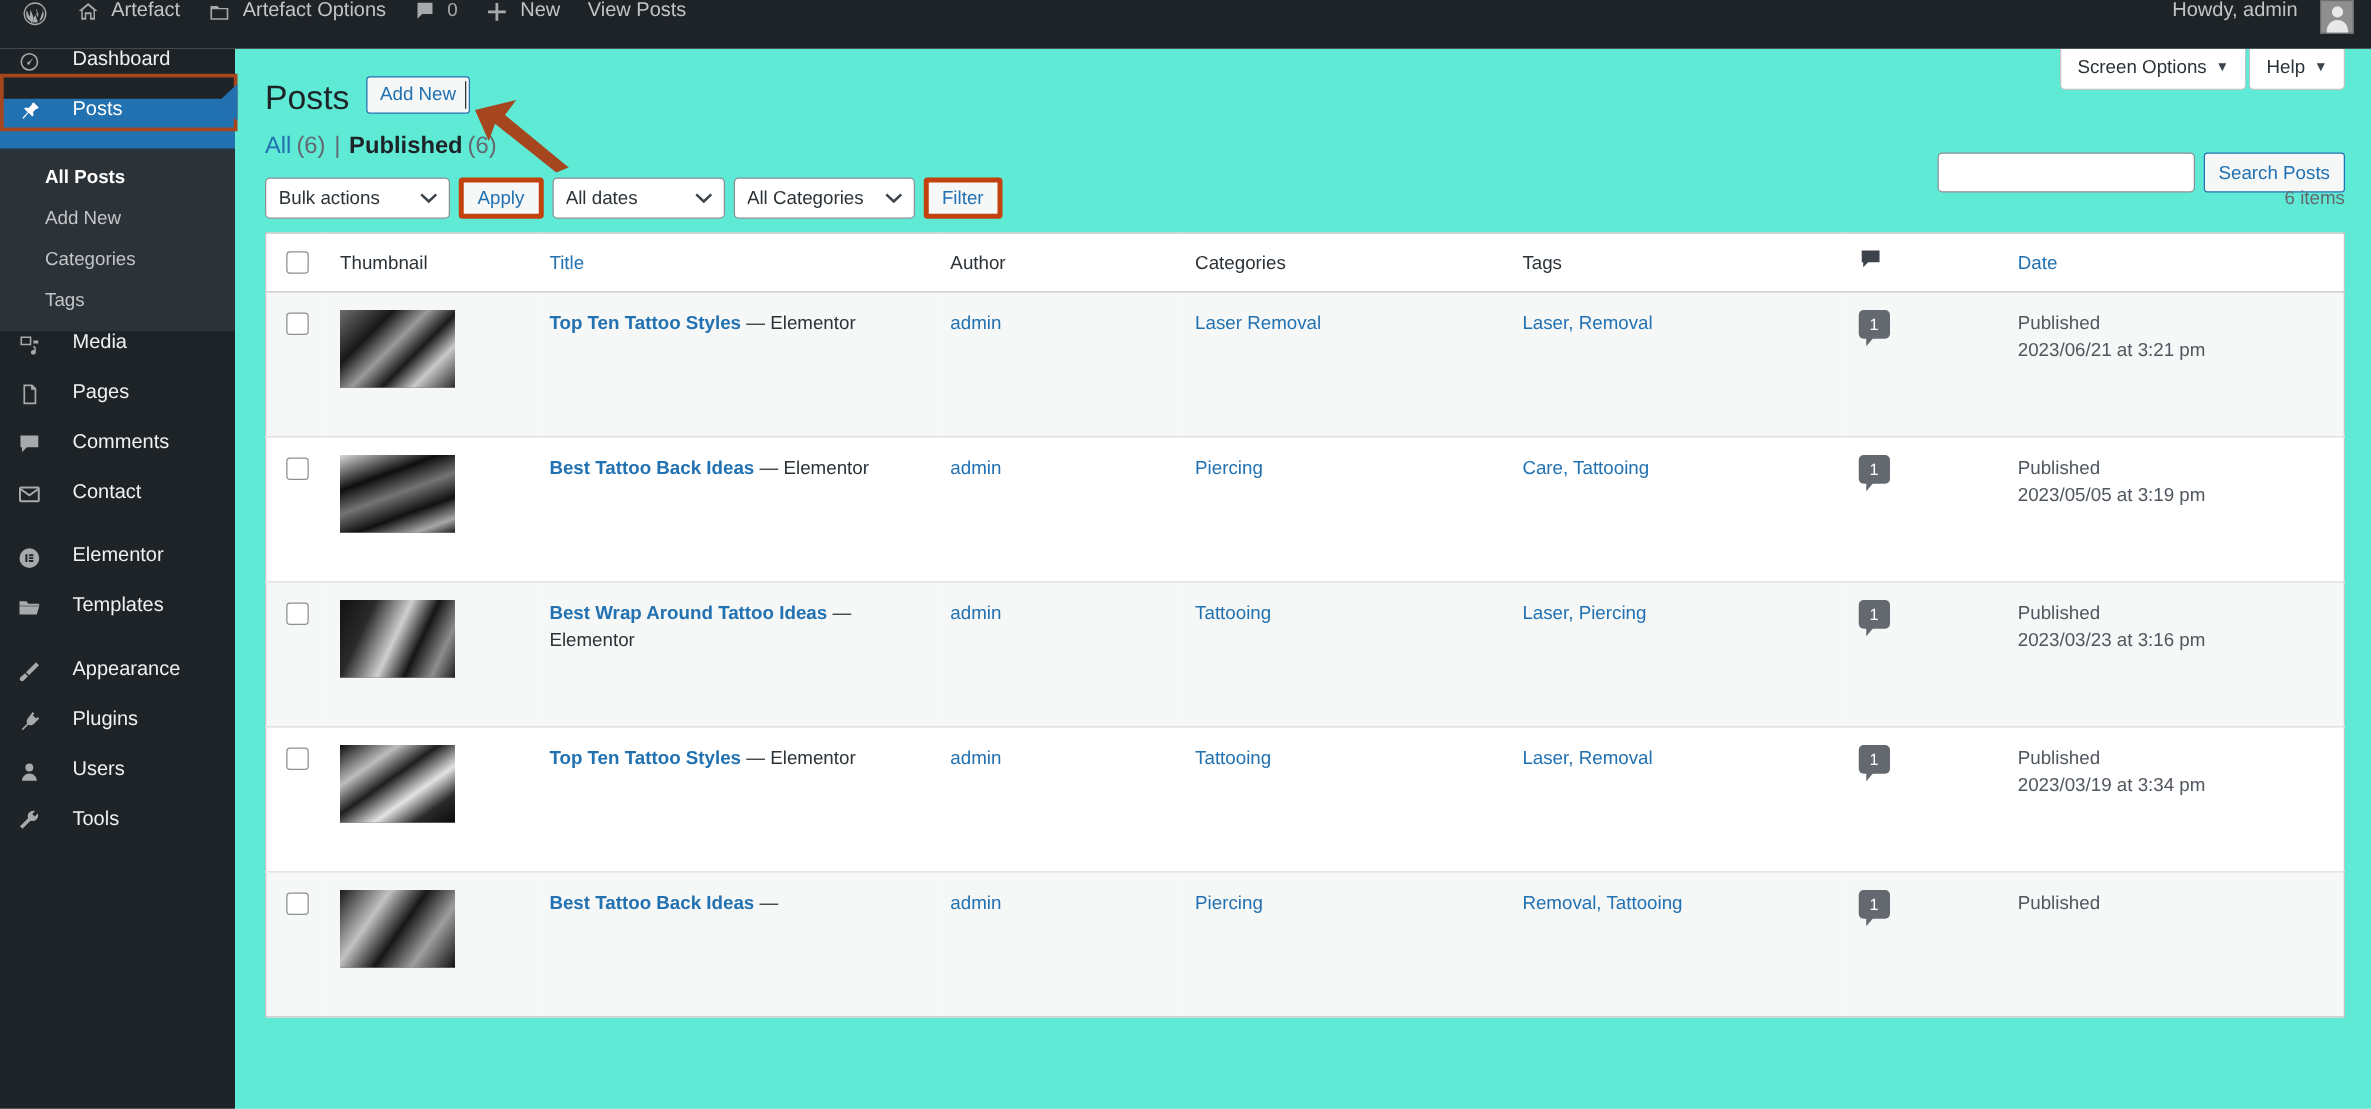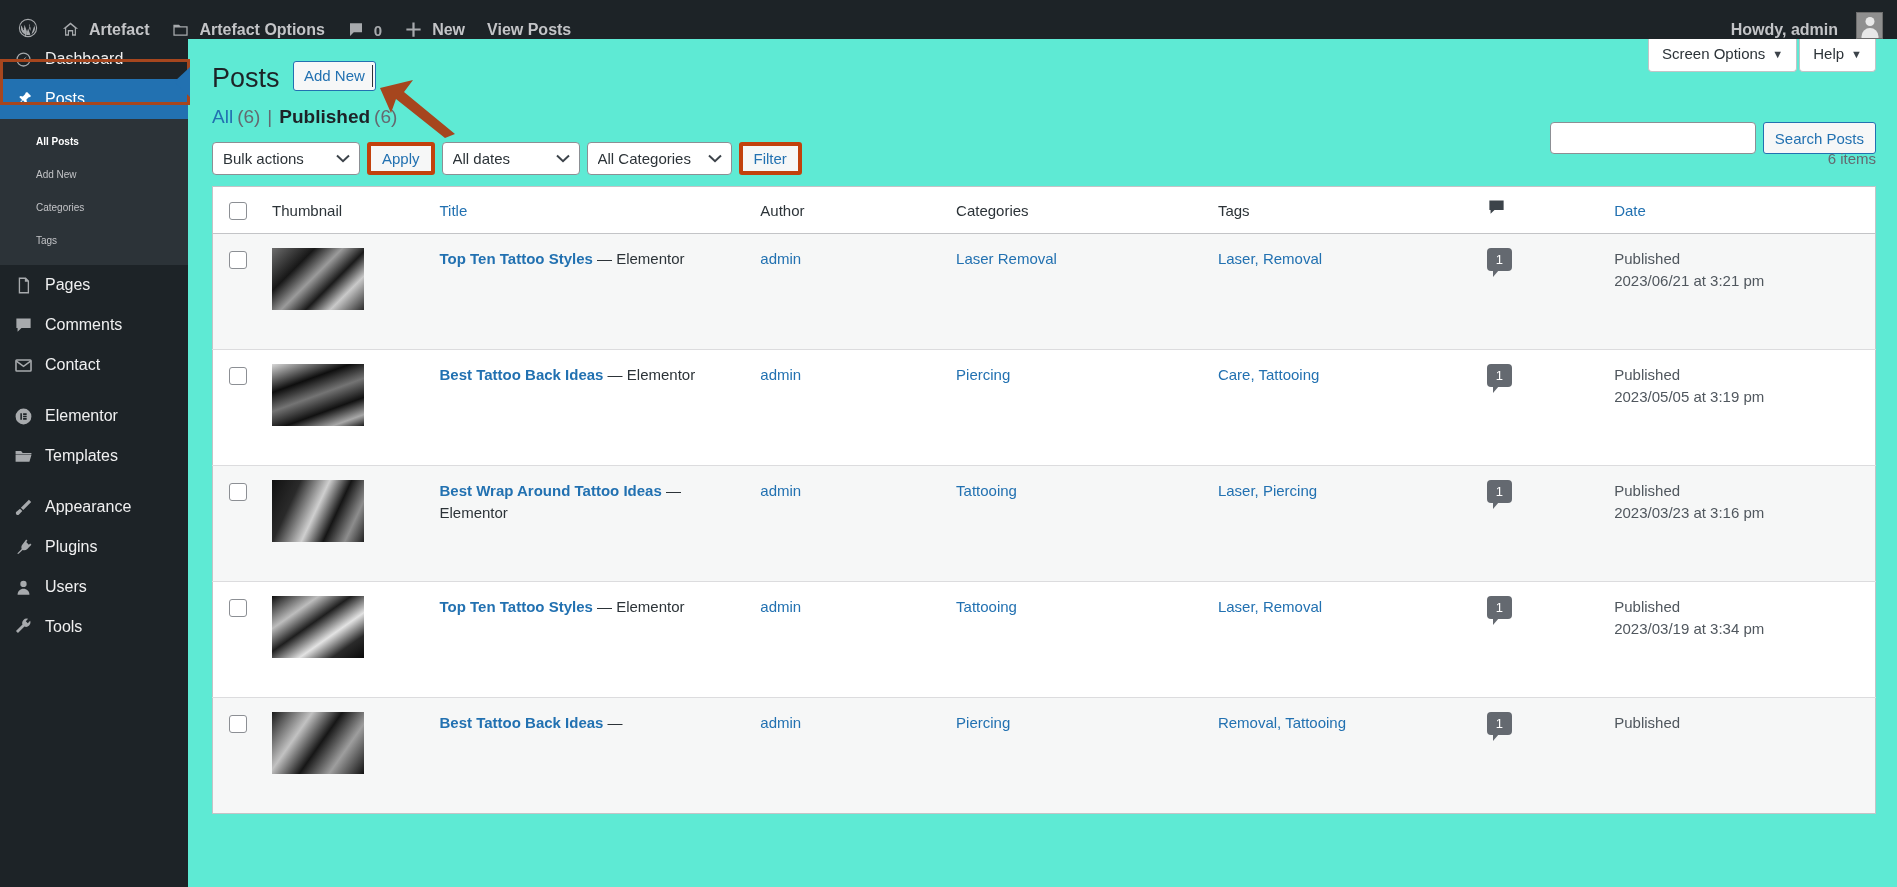--- a/index.html
+++ b/index.html
@@ -15,25 +15,24 @@
   #adminbar {
     position: absolute; top: 0; left: 0;
     width: 1897px; height: 39px;
     background: #1d2327;
     color: #c3c4c7;
     display: flex; align-items: center;
     font-size: 16px;
     z-index: 30;
   }
   .ab-item {
-    display: flex; align-items: flex-end;
+    display: flex; align-items: flex-start;
     height: 39px; padding: 0 11px;
     color: #c3c4c7; gap: 9px; cursor: pointer;
     white-space: nowrap;
-    font-weight: bold;
   }
   .ab-left { display: flex; align-items: center; padding-left: 6px; }
   .ab-right { margin-left: auto; display: flex; align-items: center; padding-right: 10px; }
   .ab-icon { display: inline-flex; align-items: center; justify-content: center; }
   .ab-count {
     background: transparent; color: #a7aaad; font-size: 15px;
   }
   .avatar {
     width: 27px; height: 27px; background: #8f8f8f;
     display: inline-block; position: relative; overflow: hidden;
@@ -51,24 +50,24 @@
   }
 
   
   #sidebar {
     position: absolute; top: 39px; left: 0;
     width: 188px; height: 848px;
     background: #1d2327;
     z-index: 20;
   }
   .menu-item {
-    display: flex; align-items: center;
+    display: flex; align-items: flex-start;
     height: 40px; padding-left: 13px;
     color: #f0f0f1; font-size: 16px; cursor: pointer;
-    gap: 12px;
+    gap: 25px;
   }
   .menu-item .mi-icon {
     width: 20px; height: 20px;
     display: inline-flex; align-items: center; justify-content: center;
     color: #a7aaad; flex: 0 0 20px;
   }
   .menu-item.current {
     background: #2271b1; color: #fff; font-weight: 400;
   }
   .menu-item.current .mi-icon { color: #fff; }
@@ -89,21 +88,21 @@
     width: 0; height: 0;
     border-top: 15px solid transparent;
     border-bottom: 15px solid transparent;
     border-right: 16px solid #2271b1;
     z-index: 23;
   }
 
   .submenu { background: #2c3338; padding: 6px 0 8px 0; }
   .submenu-item {
     display: block; padding: 7px 0 7px 36px;
-    color: #c3c4c7; font-size: 10px; cursor: pointer;
+    color: #c3c4c7; font-size: 15px; cursor: pointer;
     line-height: 19px;
   }
   .submenu-item.current { color: #fff; font-weight: bold; }
 
   
   #content {
     position: absolute; top: 39px; left: 188px;
     width: 1709px; height: 848px;
     background: #5eead4;
     overflow: hidden;
@@ -363,20 +362,28 @@
     <span>Posts</span>
   </div>
 
   <div class="submenu">
     <span class="submenu-item current">All Posts</span>
     <span class="submenu-item">Add New</span>
     <span class="submenu-item">Categories</span>
     <span class="submenu-item">Tags</span>
   </div>
 
+  <div class="menu-item">
+    <span class="mi-icon">
+      <svg width="19" height="19" viewBox="0 0 24 24" fill="currentColor">
+          <path d="M3 4h11v9H3V4zm1.6 1.6v5.8h7.8V5.6H4.6zM16 8h5v3h-5V8zm0 5.5c1.4 0 2.5 1 2.5 2.3v4.3c0 1.2-1.1 2.2-2.5 2.2s-2.5-1-2.5-2.2 1.1-2.3 2.5-2.3c.4 0 .7.1 1 .2v-2.5c-.3-.1-.6-.2-1-.2v-1.8z"></path>
+        </svg>
+    </span>
+    <span>Media</span>
+  </div>
 
   <div class="menu-item">
     <span class="mi-icon">
       <svg width="19" height="19" viewBox="0 0 24 24" fill="currentColor">
           <path d="M6 2h9l4 4v16H6V2zm1.7 1.7v16.6h9.6V7.2h-3.6V3.7H7.7z"></path>
         </svg>
     </span>
     <span>Pages</span>
   </div>
 

